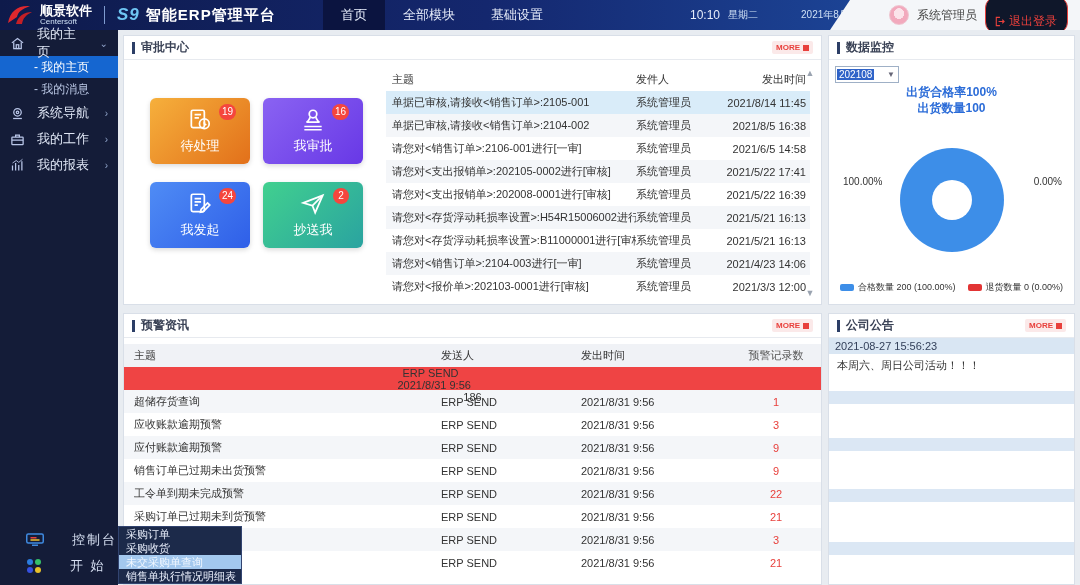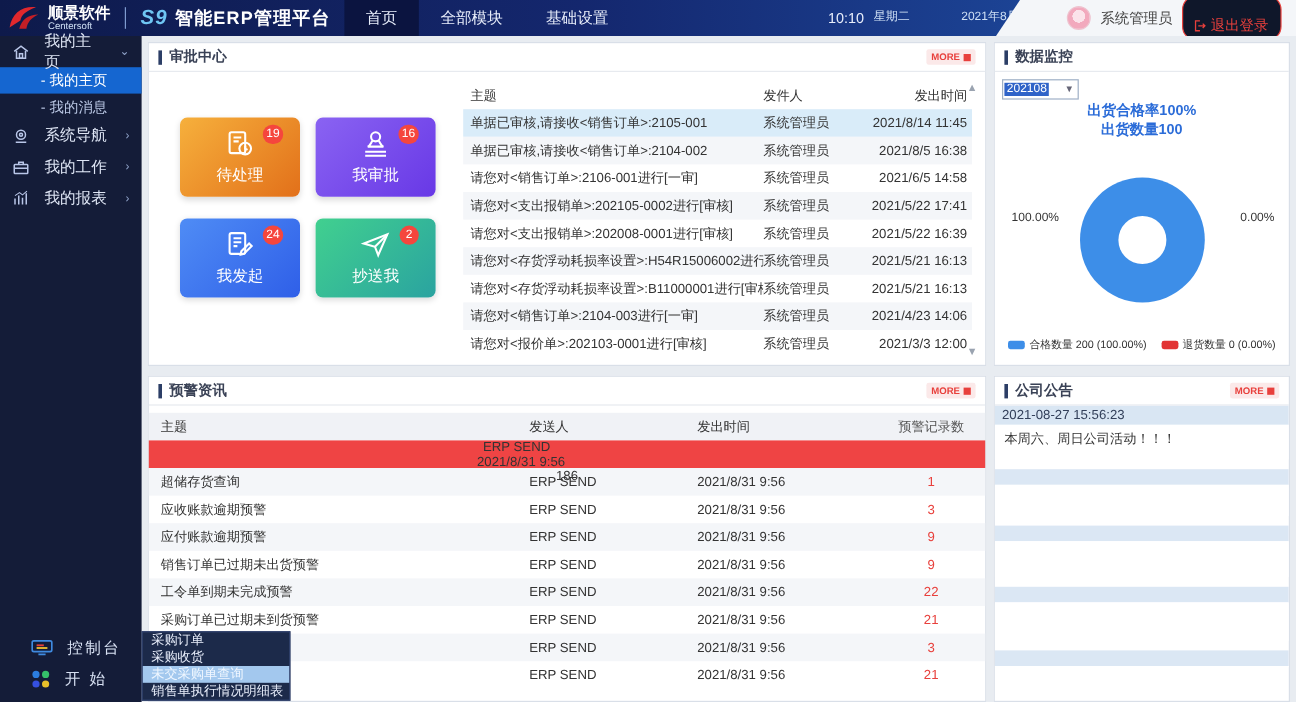--- a/index.html
+++ b/index.html
@@ -10,38 +10,38 @@
   .topbar { position:absolute; left:0; top:0; width:1080px; height:30px;
     background:linear-gradient(90deg,#0e1a4b 0%,#14276e 45%,#1c4496 80%,#1f54ae 100%); color:#fff; }
   .brand { position:absolute; left:6px; top:0; height:30px; display:flex; align-items:center; gap:6px; }
   .brand-cn { font-size:13px; font-weight:bold; line-height:12px; }
   .brand-en { font-size:8px; color:#cfe0f5; line-height:9px; }
   .brand-divider { width:1px; height:18px; background:#7f9bd0; margin:0 6px; }
   .s9 { font-size:17px; font-weight:bold; font-style:italic; color:#6fc6f3; letter-spacing:1px; }
   .platform { font-size:15px; font-weight:bold; letter-spacing:1px; }
   .topnav { position:absolute; left:287px; top:0; height:30px; display:flex; }
   .topnav-item { padding:0 18px; height:30px; line-height:30px; font-size:13px; color:#e8eefb; cursor:pointer; }
-  .topnav-item.active { background:#0b1440; }
+  .topnav-item.active { background:#0b1440;margin-left:36px; }
   .clock { position:absolute; left:690px; top:0; height:30px; display:flex; align-items:center; gap:8px; }
   .clock-time { font-size:12px; color:#e8eefb; }
   .clock-date { font-size:10px; color:#cfe0f5; line-height:12px; }
   .top-right { position:absolute; right:0; top:0; width:250px; height:30px; background:#f4f6f9;
     clip-path:polygon(20px 0,100% 0,100% 100%,0 100%); display:flex; align-items:center; justify-content:flex-end; gap:8px; padding-right:12px; color:#333; }
   .avatar { width:20px; height:20px; border-radius:50%; background:radial-gradient(circle at 50% 42%,#fbe3ea 0 38%,#f2a9bd 39% 100%); border:1px solid #eec3cf; }
   .user-name { font-size:12px; color:#444; }
   .logout-btn { border:1px solid #e8403c; color:#e8403c; border-radius:12px; padding:16px 10px 3px 8px; font-size:12px; background:#0f172a; display:flex; align-items:center; gap:4px; cursor:pointer; }
 
   
   .sidebar { position:absolute; left:0; top:30px; width:118px; height:555px; background:#141c38; }
   .side-item { height:26px; display:flex; align-items:center; gap:12px; padding:0 10px; color:#dfe6f5; font-size:13px; cursor:pointer; }
   .side-item .chev { margin-left:auto; font-size:10px; color:#8fa2c8; }
   .side-sub { height:22px; line-height:22px; padding-left:34px; font-size:12px; color:#b9c6e3; cursor:pointer; }
   .side-sub.active { background:#1566d0; color:#fff; }
   .side-bottom { position:absolute; left:0; bottom:6px; width:118px; }
-  .side-bottom .brow { display:flex; align-items:center; gap:12px; padding:4px 0 4px 26px; color:#d7e0f2; font-size:13px; letter-spacing:2px; cursor:pointer; }
+  .side-bottom .brow { display:flex; align-items:center; gap:28px; padding:4px 0 4px 26px; color:#d7e0f2; font-size:13px; letter-spacing:2px; cursor:pointer; }
 
   
   .panel { position:absolute; background:#fff; border:1px solid #d9dfe8; }
   .panel-hd { height:24px; display:flex; align-items:center; padding:0 8px; border-bottom:1px solid #e7eaef; }
   .panel-hd .tbar { width:3px; height:12px; background:#2c3e66; margin-right:6px; }
   .panel-hd .ptitle { font-size:12px; color:#3a4256; font-weight:bold; }
   .more-btn { margin-left:auto; background:#fbe9e9; color:#e8403c; font-size:8px; font-weight:bold; padding:2px 4px; border-radius:2px; display:flex; align-items:center; gap:3px; cursor:pointer; }
   .more-btn .sq { width:6px; height:6px; background:#e8403c; display:inline-block; }
 
   #panel-approval { left:123px; top:35px; width:699px; height:270px; }

